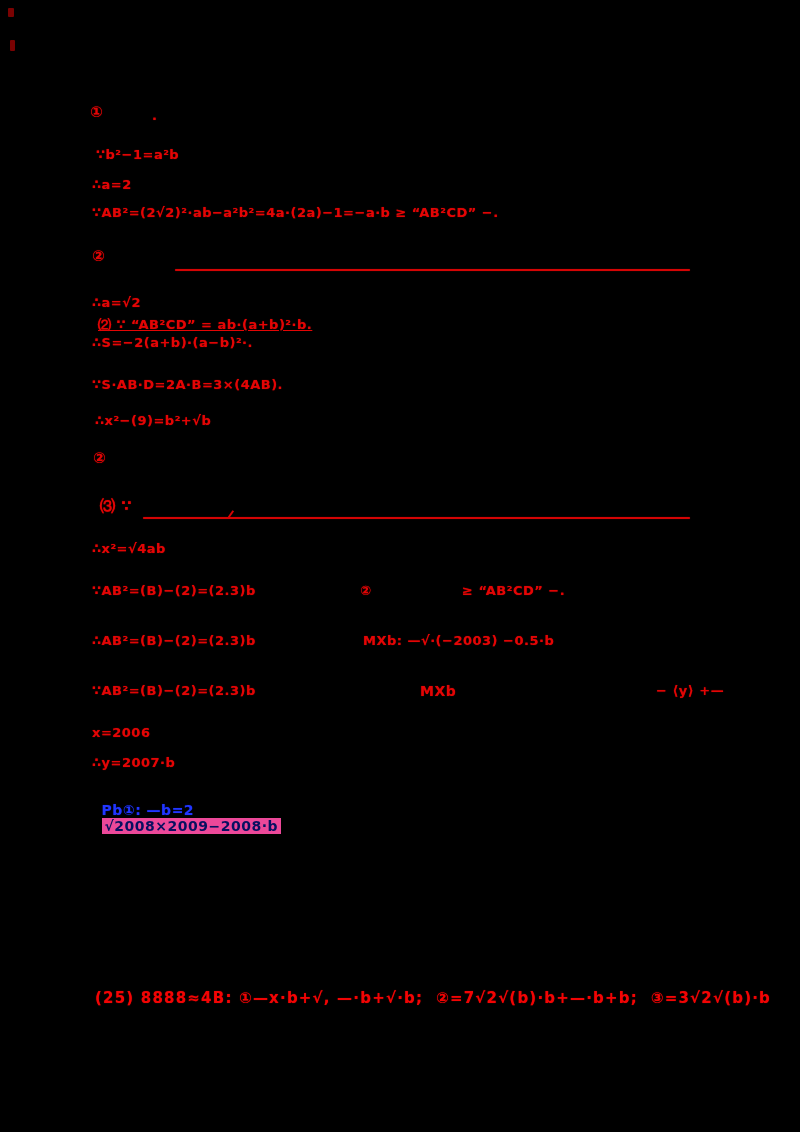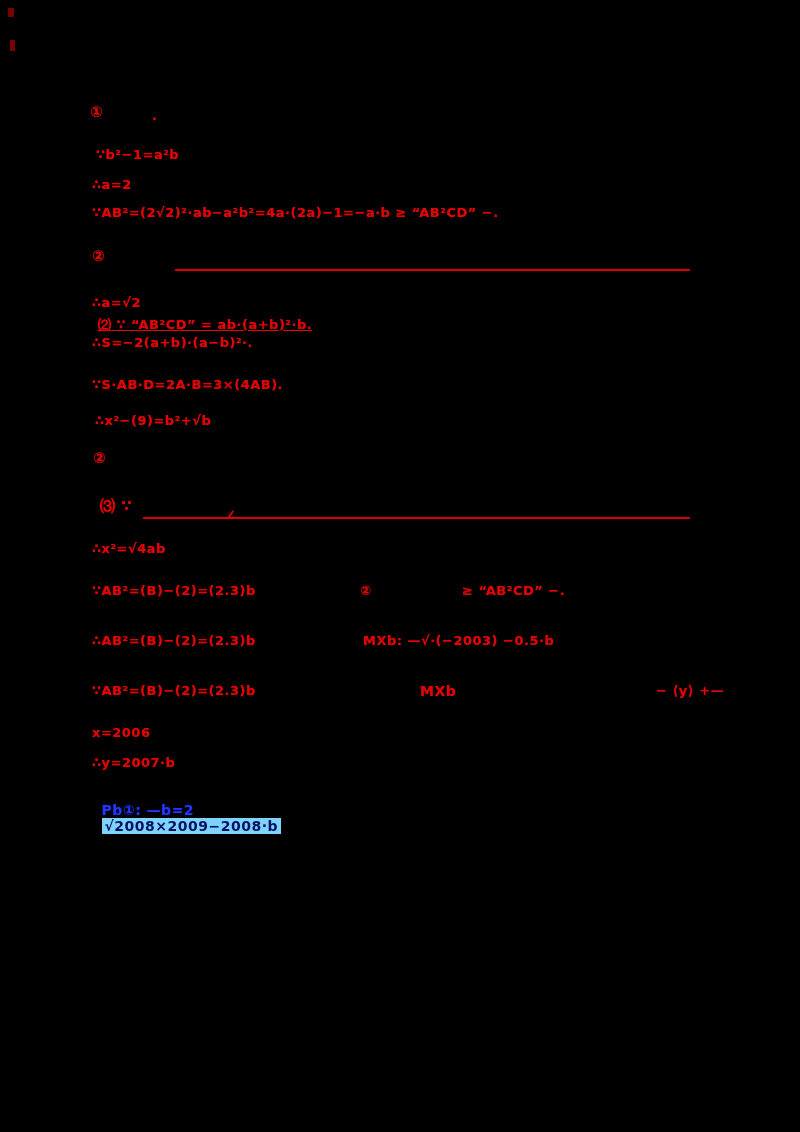--- a/index.html
+++ b/index.html
@@ -9,21 +9,21 @@
     position:absolute;
     color:#e30505;
     font-weight:700;
     letter-spacing:.5px;
     white-space:pre;
     text-shadow:0 0 1px #9c0000;
     line-height:1.1;
   }
   .big{font-size:15px;}
   .blue{color:#2236ff;text-shadow:0 0 1px #0018a0;}
-  .hl{background:#7dd3fc;color:#071060;padding:0 3px;text-shadow:none;}
+  .hl{background:#ec4899;color:#071060;padding:0 3px;text-shadow:none;}
   .hline{position:absolute;background:#d40404;height:2px;border-radius:1px;box-shadow:0 0 1px #900;}
   .tick{position:absolute;background:#d40404;width:2px;height:8px;transform:rotate(35deg);}
   .speck{position:absolute;background:#7a0202;border-radius:1px;}
   .footer{font-size:15px;letter-spacing:1.2px;color:#f20404;}
 </style>
 </head>
 <body>
 
 <div class="page">
 
@@ -63,14 +63,15 @@
   <div class="frag" style="left:656px;top:684px;font-size:13px;">− ⟨y⟩ +—</div>
 
   <div class="frag" style="left:92px;top:726px;font-size:13px;">x=2006</div>
   <div class="frag" style="left:92px;top:756px;font-size:13px;">∴y=2007·b</div>
 
   <div class="frag blue" style="left:80px;top:788px;font-size:14px;">
     <span>Pb①: —b=2</span>
     <span class="hl">√2008×2009−2008·b</span>
   </div>
 
+  <div class="frag footer" style="left:95px;top:990px;">(25) 8888≈4B: ①—x·b+√, —·b+√·b;  ②=7√2√(b)·b+—·b+b;  ③=3√2√(b)·b</div>
 
 </div>
 
 </body></html>

